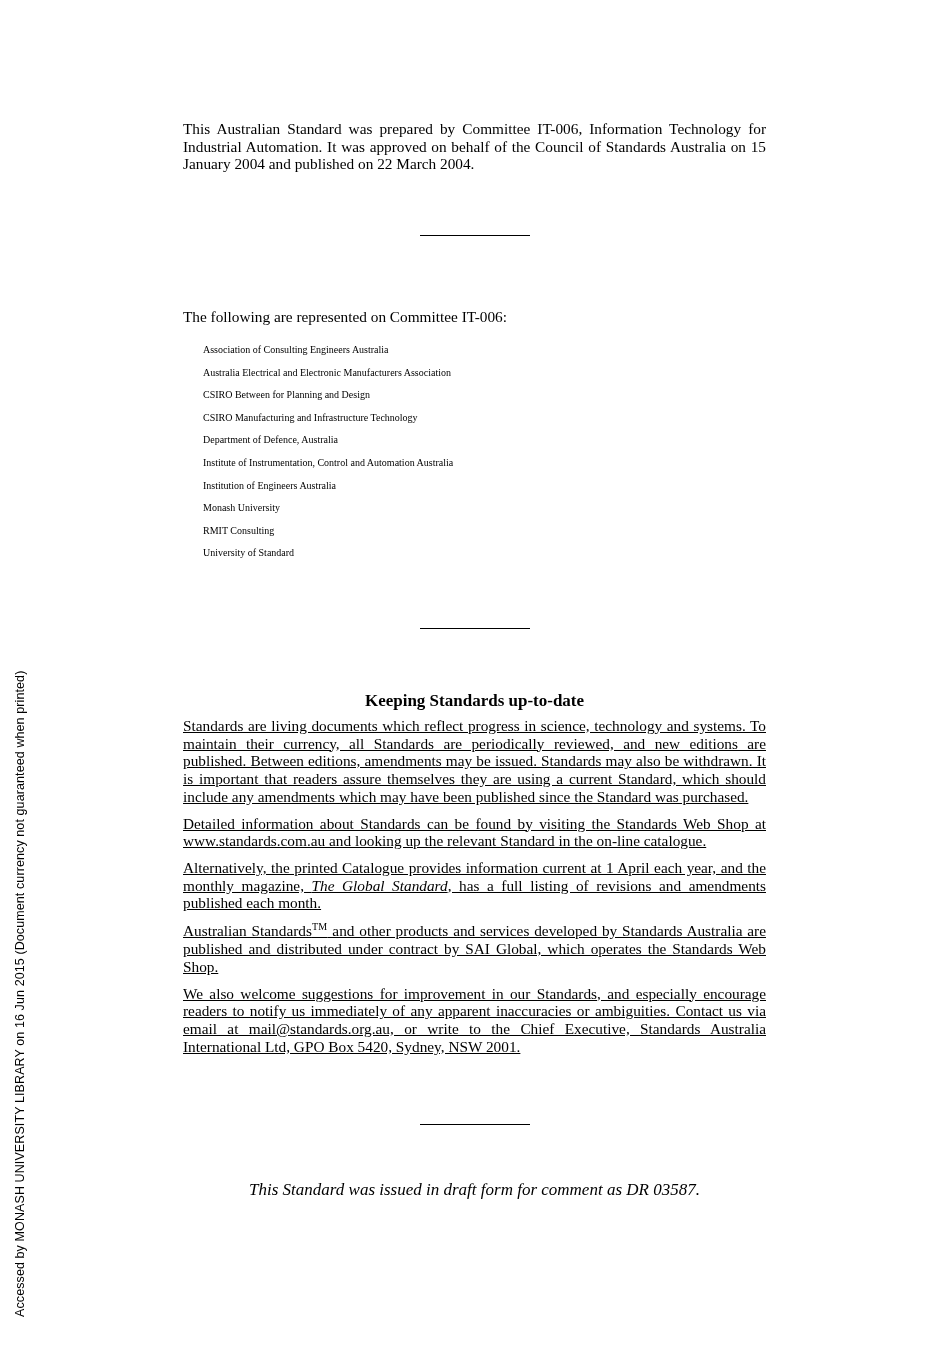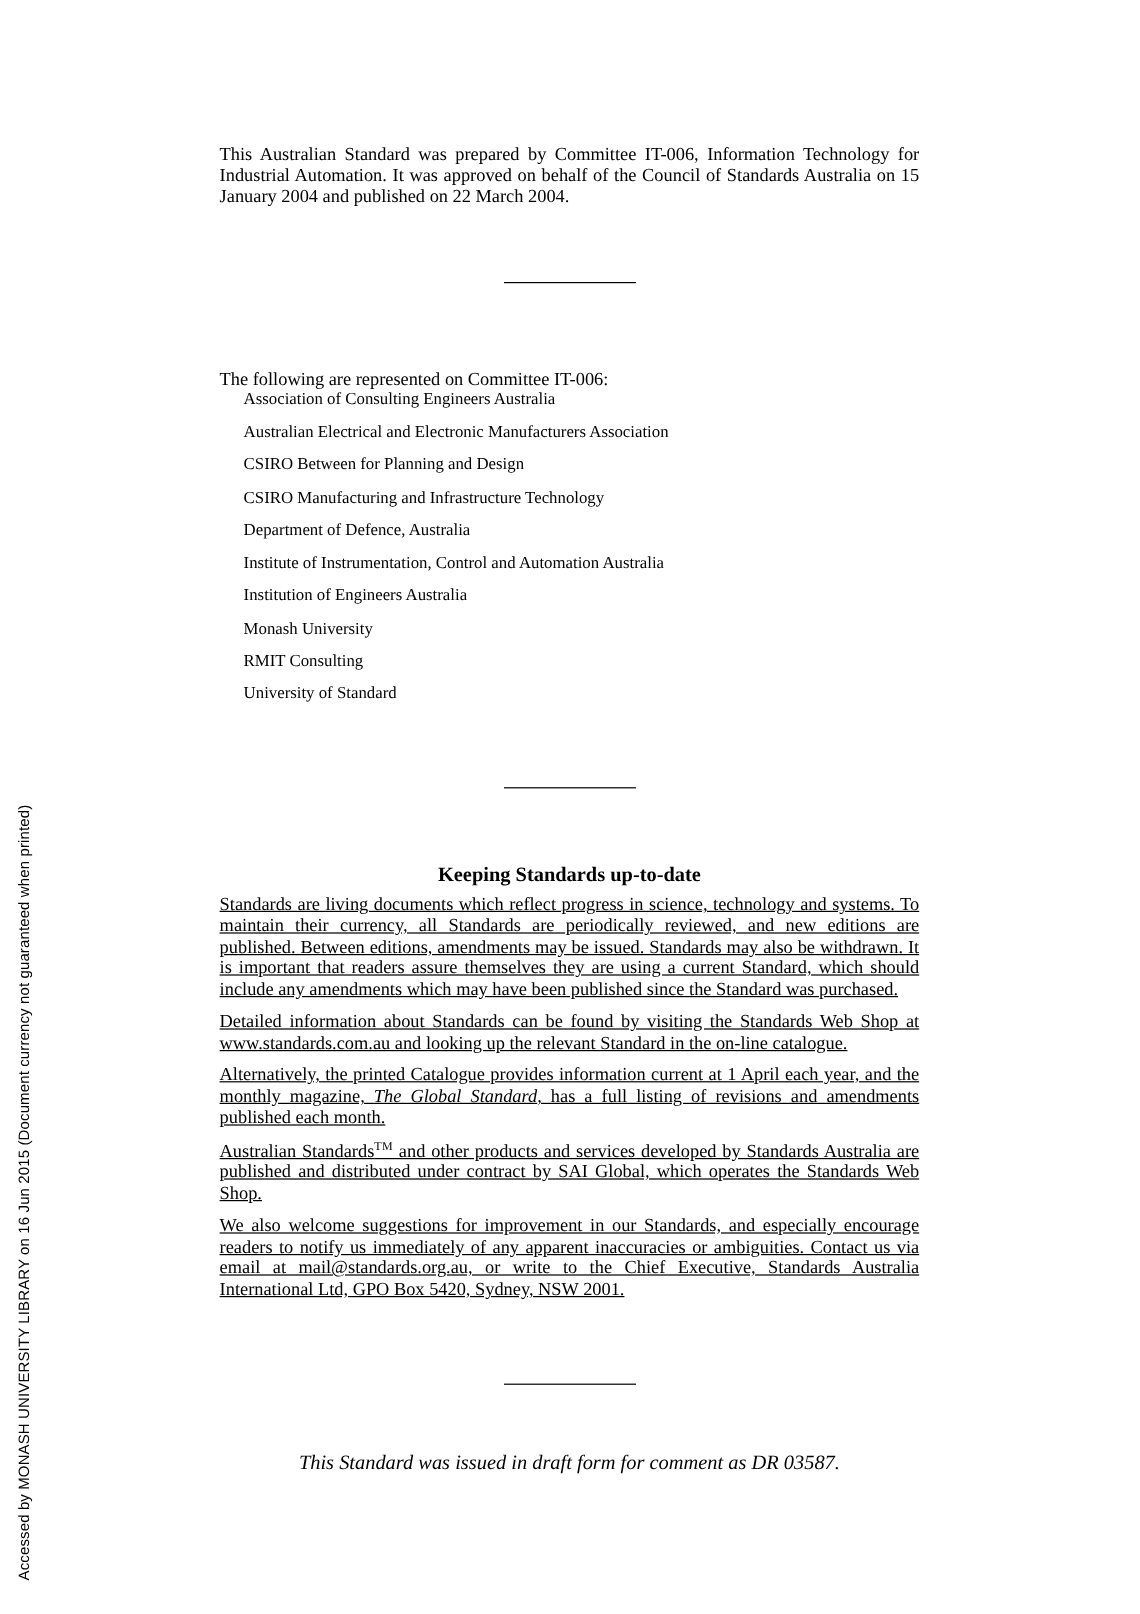--- a/index.html
+++ b/index.html
@@ -66,29 +66,29 @@
     border-top: 1px solid #000;
   }
   .gap-1 { height: 62px; }
   .gap-2 { height: 72px; }
   .gap-3 { height: 58px; }
   .gap-4 { height: 62px; }
   .gap-5 { height: 60px; }
   .gap-6 { height: 55px; }
 
   .committee-intro {
-    margin-bottom: 0;
+    margin-bottom: 18px;
   }
   ul.members {
     list-style: none;
     margin: 0;
     padding: 0 0 0 20px;
   }
   ul.members li {
-    font-size: 14px;
+    font-size: 10px;
     line-height: 1.16;
     margin-bottom: 11px;
   }
   h2.section-title {
     font-size: 17px;
     font-weight: bold;
     text-align: center;
     margin: 0 0 6px 0;
   }
   .para {
@@ -122,21 +122,21 @@
     <div class="gap-1"></div>
     <div class="rule-wrap">
       <div class="rule"></div>
     </div>
     <div class="gap-2"></div>
 
     <p class="committee-intro">The following are represented on Committee IT-006:</p>
 
     <ul class="members">
       <li>Association of Consulting Engineers Australia</li>
-      <li>Australian Electrical and Electronic Manufacturers Association</li>
+      <li>Australia Electrical and Electronic Manufacturers Association</li>
       <li>CSIRO Between for Planning and Design</li>
       <li>CSIRO Manufacturing and Infrastructure Technology</li>
       <li>Department of Defence, Australia</li>
       <li>Institute of Instrumentation, Control and Automation Australia</li>
       <li>Institution of Engineers Australia</li>
       <li>Monash University</li>
       <li>RMIT Consulting</li>
       <li>University of Standard</li>
     </ul>
 

